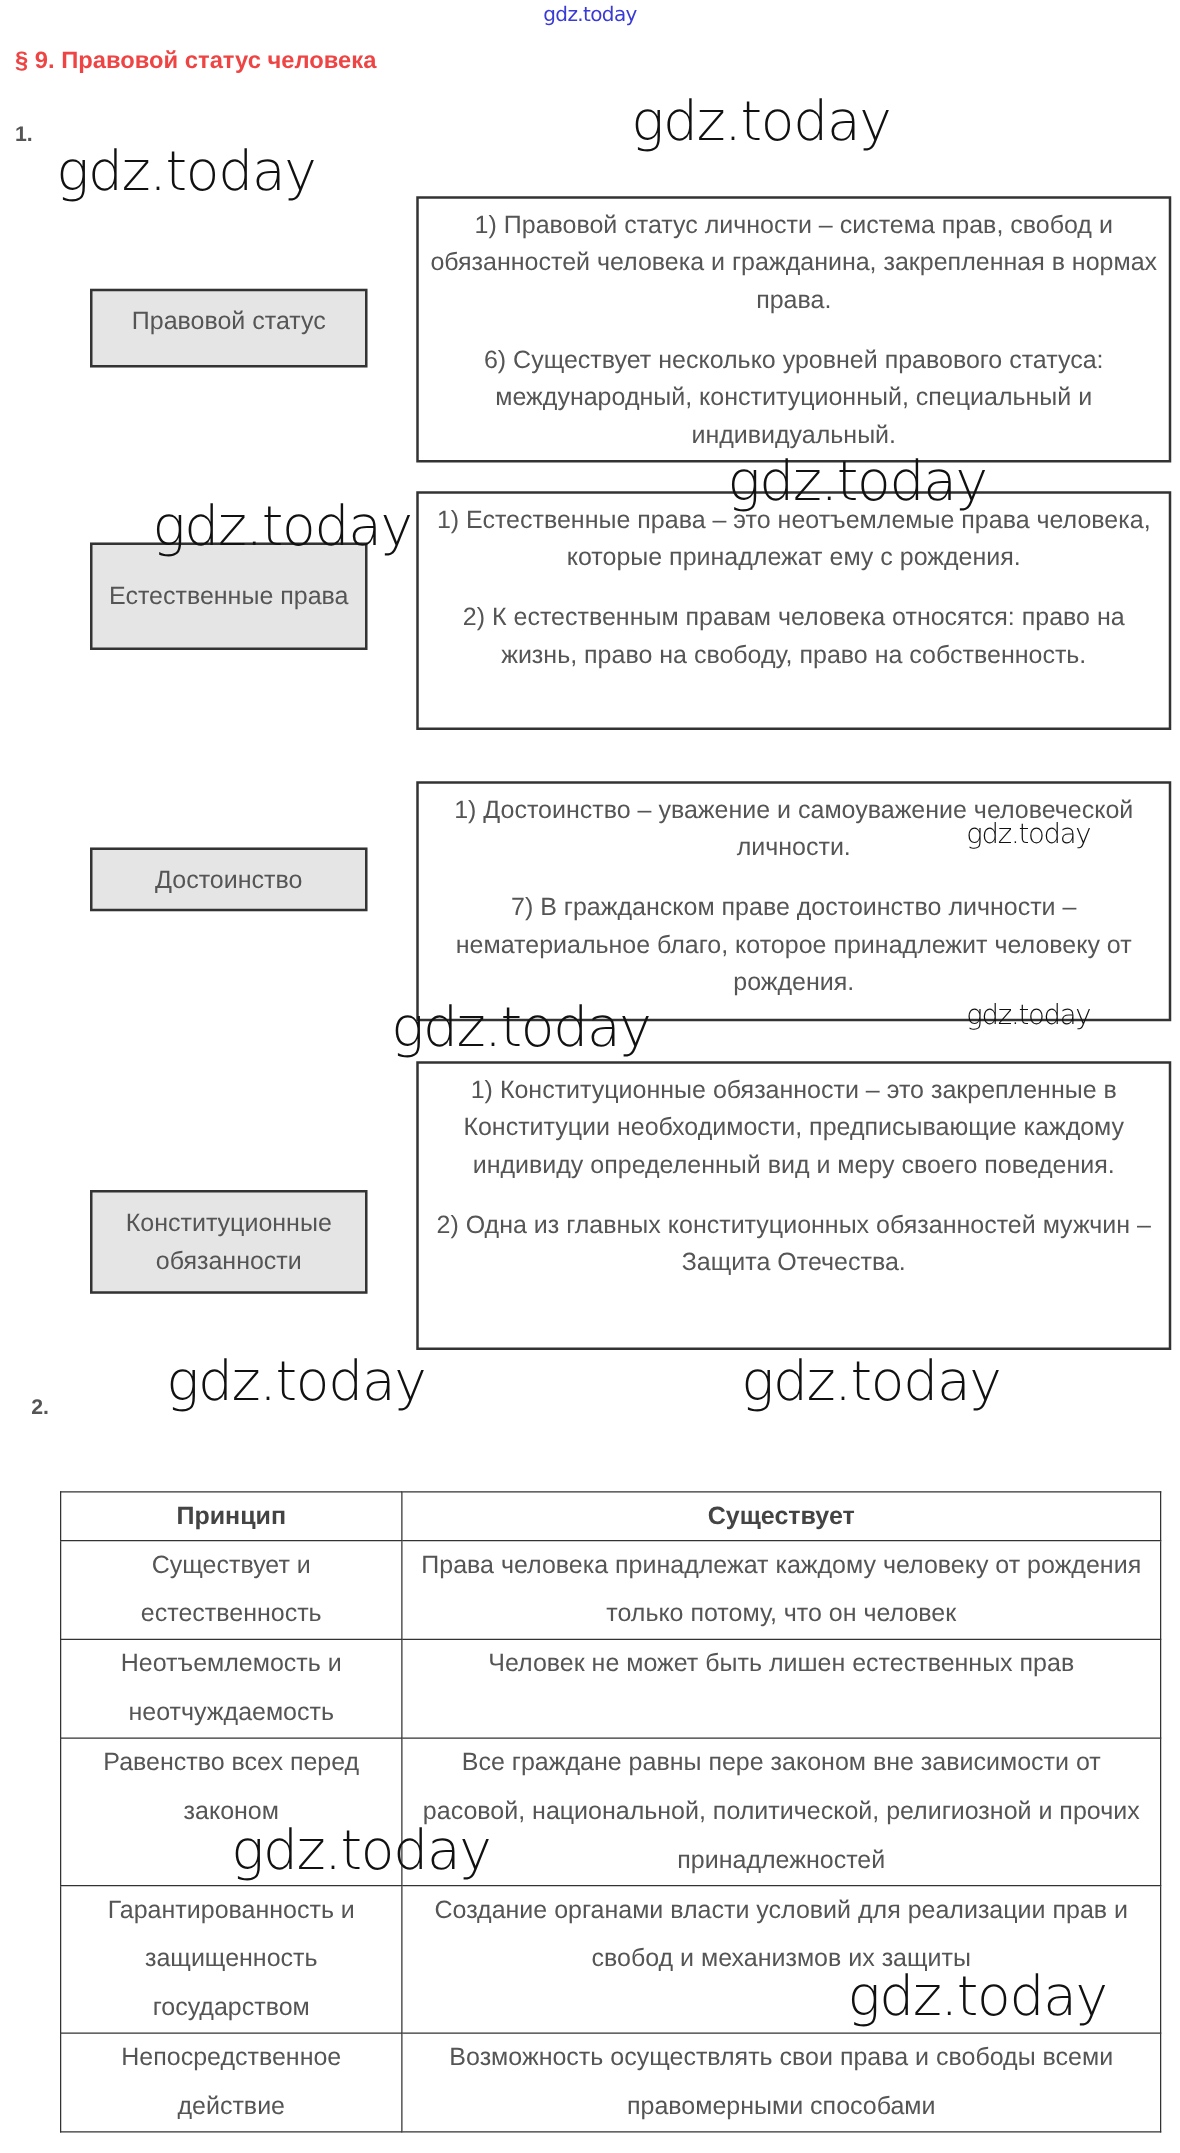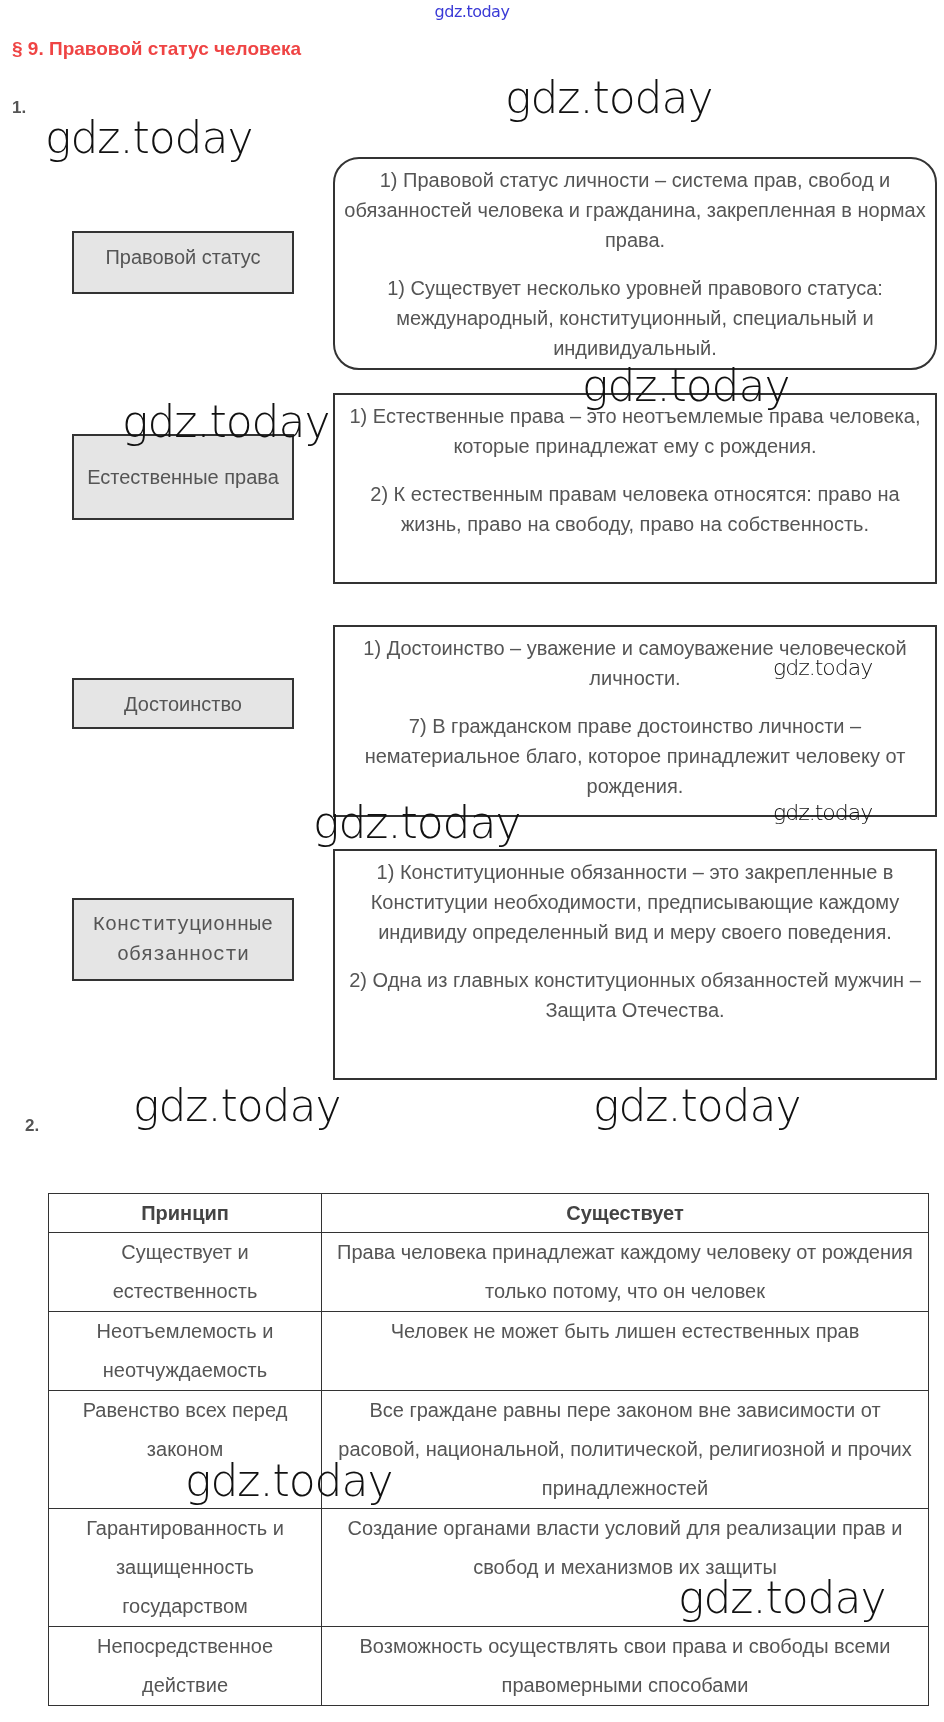--- a/index.html
+++ b/index.html
@@ -30,42 +30,42 @@
 <body>
 
 <div class="top-wm">gdz.today</div>
 <div class="title">§ 9. Правовой статус человека</div>
 
 <div class="num" style="top:98px;left:12px;">1.</div>
 
 <div class="term" style="top:231px;height:63px;padding-bottom:12px;">
   <span>Правовой статус</span>
 </div>
-<div class="def" style="top:157px;height:213px;border-radius:26px;">
+<div class="def" style="top:157px;height:213px;">
   <p>1) Правовой статус личности – система прав, свобод и обязанностей человека и гражданина, закрепленная в нормах права.</p>
-  <p>1) Существует несколько уровней правового статуса: международный, конституционный, специальный и индивидуальный.</p>
+  <p>6) Существует несколько уровней правового статуса: международный, конституционный, специальный и индивидуальный.</p>
 </div>
 
 <div class="term" style="top:434px;height:86px;">
   <span>Естественные права</span>
 </div>
 <div class="def" style="top:393px;height:191px;">
   <p>1) Естественные права – это неотъемлемые права человека, которые принадлежат ему с рождения.</p>
   <p>2) К естественным правам человека относятся: право на жизнь, право на свободу, право на собственность.</p>
 </div>
 
 <div class="term" style="top:678px;height:51px;">
   <span>Достоинство</span>
 </div>
 <div class="def" style="top:625px;height:192px;">
   <p>1) Достоинство – уважение и самоуважение человеческой личности.</p>
   <p>7) В гражданском праве достоинство личности – нематериальное благо, которое принадлежит человеку от рождения.</p>
 </div>
 
-<div class="term" style="top:898px;height:83px;font-family:Liberation Mono, monospace;">
+<div class="term" style="top:952px;height:83px;">
   <span>Конституционные обязанности</span>
 </div>
 <div class="def" style="top:849px;height:231px;">
   <p>1) Конституционные обязанности – это закрепленные в Конституции необходимости, предписывающие каждому индивиду определенный вид и меру своего поведения.</p>
   <p>2) Одна из главных конституционных обязанностей мужчин – Защита Отечества.</p>
 </div>
 
 <div class="num" style="top:1116px;left:25px;">2.</div>
 
 <table class="principles">

